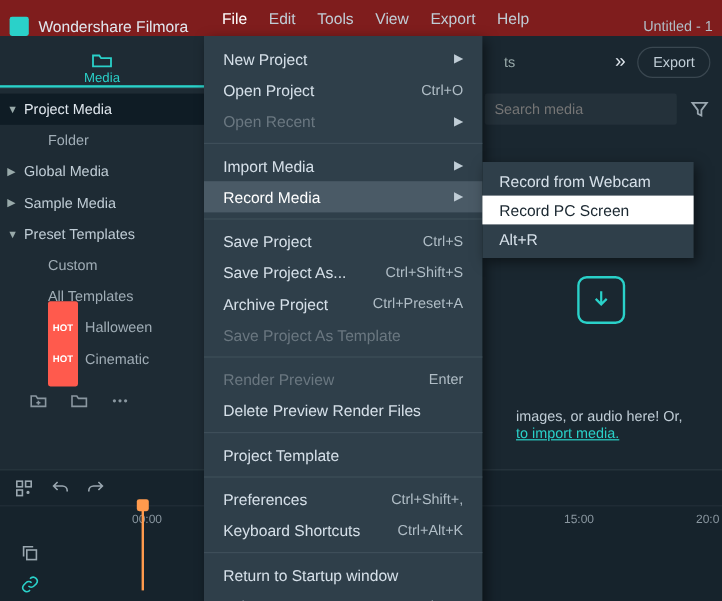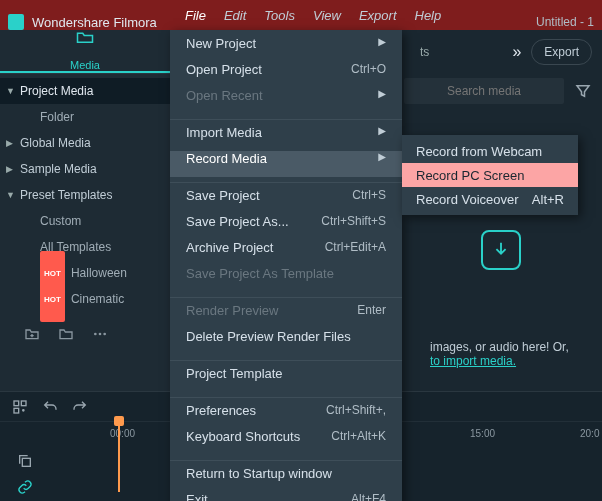--- a/index.html
+++ b/index.html
@@ -1,68 +1,68 @@
 <!DOCTYPE html>
 <html><head>
 <meta charset="utf-8">
 <style>
 * { margin:0; padding:0; box-sizing:border-box; font-family:"Segoe UI",Arial,sans-serif; user-select:none; }
 body { width:602px; height:501px; background:#1a2730; color:#c0cdd6; overflow:hidden; position:relative; font-size:12px; }
 .titlebar { height:44px; background:#7f1d1d; display:flex; align-items:center; padding:0 8px; }
 .logo { width:16px; height:16px; background:#2ad1c9; border-radius:2px; margin-right:8px; }
 .app-name { color:#e0e7ee; font-size:13px; }
 .titlebar-right { margin-left:auto; color:#b0bdc6; font-size:12px; }
-.menubar { position:absolute; top:0; left:185px; height:30px; display:flex; align-items:center; gap:18px; color:#c0cdd6; font-size:13px;font-style:italic; }
+.menubar { position:absolute; top:0; left:185px; height:30px; display:flex; align-items:center; gap:18px; color:#c0cdd6; font-size:13px; }
 .menubar span { cursor:pointer; }
 .menubar .active { color:#fff; }
 .sidebar { position:absolute; top:30px; left:0; width:170px; bottom:0; background:#1e2b34; }
 .tabs { display:flex; height:44px; border-bottom:1px solid #2a3740; }
-.tab { flex:1; display:flex; flex-direction:column; align-items:center; justify-content:space-between; gap:2px; font-size:11px; color:#9aa7b0; cursor:pointer; }
+.tab { flex:1; display:flex; flex-direction:column; align-items:center; justify-content:flex-end; gap:2px; font-size:11px; color:#9aa7b0; cursor:pointer; }
 .tab.active { color:#2ad1c9; border-bottom:2px solid #2ad1c9; }
 .tab-icon { width:18px; height:14px; }
 .tree { padding:4px 0; font-size:12px; }
 .tree-item { height:26px; display:flex; align-items:center; padding-left:20px; cursor:pointer; color:#c0cdd6; }
 .tree-item.sub { padding-left:40px; color:#a0adb6; }
 .tree-item.sel { background:#0f1c25; color:#e0e7ee; }
 .tree-item .caret { width:10px; margin-left:-14px; margin-right:4px; font-size:9px; color:#9aa; }
 .hot { background:#ff5a4d; color:#fff; font-size:8px; padding:18px 4px; border-radius:2px; margin-right:6px; font-weight:bold; }
 .icon-row { display:flex; gap:18px; padding:10px 0 0 24px; color:#8a97a0; }
 .icon-row svg { width:16px; height:16px; cursor:pointer; }
 .main { position:absolute; top:30px; left:170px; right:0; bottom:0; background:#1a2730; }
 .toolbar { height:44px; display:flex; align-items:center; padding:0 10px; justify-content:flex-end; gap:10px; }
 .dbl-chev { color:#e0e7ee; font-size:16px; }
 .export-btn { border:1px solid #3a4750; padding:5px 12px; border-radius:14px; color:#c0cdd6; cursor:pointer; }
 .searchbar { height:34px; display:flex; align-items:center; padding:0 10px 0 0; justify-content:flex-end; gap:10px; }
-.search { background:#24313a; border:none; color:#c0cdd6; height:26px; width:160px; padding:0 8px; border-radius:2px; outline:none; font-size:12px;text-align:center; }
+.search { background:#24313a; border:none; color:#c0cdd6; height:26px; width:160px; padding:0 8px; border-radius:2px; outline:none; font-size:12px; }
 .filter-icon { width:18px; height:18px; color:#9aa7b0; }
 .dropzone { position:absolute; top:200px; right:30px; left:260px; text-align:left; color:#c0cdd6; font-size:12px; }
 .dl-icon { width:40px; height:40px; border:2px solid #2ad1c9; border-radius:8px; margin:0 auto 70px; display:flex; align-items:center; justify-content:center; }
 .dl-icon svg { width:22px; height:22px; stroke:#2ad1c9; }
 .dz-link { color:#2ad1c9; text-decoration:underline; cursor:pointer; }
 .timeline { position:absolute; left:0; right:0; bottom:0; height:110px; background:#16232c; border-top:1px solid #2a3740; }
 .tl-row1 { height:30px; display:flex; align-items:center; padding:0 12px; gap:14px; color:#9aa7b0; border-bottom:1px solid #222f38; }
 .tl-row1 svg { width:16px; height:16px; }
 .ruler { position:absolute; top:30px; left:110px; right:0; height:26px; display:flex; font-size:10px; color:#8a97a0; }
 .ruler span { position:absolute; top:6px; }
 .playhead { position:absolute; top:30px; left:118px; width:2px; height:70px; background:#ff9a4d; }
 .playhead::before { content:""; position:absolute; top:-6px; left:-4px; width:10px; height:10px; background:#ff9a4d; border-radius:2px; }
 .tl-icons { position:absolute; top:62px; left:12px; display:flex; flex-direction:column; gap:0; }
 .tl-icons > div { width:26px; height:26px; display:flex; align-items:center; justify-content:center; }
 .tl-icons svg { width:16px; height:16px; }
 
 .menu { position:absolute; top:30px; left:170px; width:232px; background:#2f3f4a; box-shadow:3px 3px 10px rgba(0,0,0,.5); z-index:50; padding:6px 0; font-size:13px; }
-.menu-item { height:26px; display:flex; padding:0 16px; color:#d6e0e9; cursor:pointer; justify-content:space-between; }
+.menu-item { height:26px; display:flex; align-items:center; padding:0 16px; color:#d6e0e9; cursor:pointer; justify-content:space-between; }
 .menu-item .sc { color:#b0bdc6; font-size:12px; }
 .menu-item .arrow { font-size:10px; color:#c0cdd6; }
 .menu-item.disabled { color:#6a7780; cursor:default; }
 .menu-item.highlight { background:#4a5a66; color:#fff; }
 .menu-sep { height:1px; background:#3e4e59; margin:5px 0; }
 .submenu { position:absolute; top:135px; left:402px; width:176px; background:#2f3f4a; box-shadow:3px 3px 10px rgba(0,0,0,.5); z-index:60; padding:4px 0; font-size:13px; }
 .sub-item { height:24px; display:flex; align-items:center; justify-content:space-between; padding:0 14px; color:#d6e0e9; cursor:pointer; }
-.sub-item.highlight { background:#fca5a5; color:#1a2730; }
+.sub-item.highlight { background:#ffffff; color:#1a2730; }
 </style>
 </head>
 <body>
 
 <div class="titlebar">
   <div class="logo"></div>
   <div class="app-name">Wondershare Filmora</div>
   <div class="titlebar-right">Untitled - 1</div>
 </div>
 
@@ -216,21 +216,21 @@
     <div class="menu-item">
       <span>Save Project</span>
       <span class="sc">Ctrl+S</span>
     </div>
     <div class="menu-item">
       <span>Save Project As...</span>
       <span class="sc">Ctrl+Shift+S</span>
     </div>
     <div class="menu-item">
       <span>Archive Project</span>
-      <span class="sc">Ctrl+Edit+A</span>
+      <span class="sc">Ctrl+Preset+A</span>
     </div>
     <div class="menu-item disabled">
       <span>Save Project As Template</span>
     </div>
     <div class="menu-sep"></div>
     <div class="menu-item disabled">
       <span>Render Preview</span>
       <span class="sc">Enter</span>
     </div>
     <div class="menu-item">
@@ -260,16 +260,15 @@
   </div>
 
 <div class="submenu" id="record-sub">
     <div class="sub-item">
       <span>Record from Webcam</span>
     </div>
     <div class="sub-item highlight">
       <span>Record PC Screen</span>
     </div>
     <div class="sub-item">
-      <span>Record Voiceover</span>
       <span class="sc">Alt+R</span>
     </div>
   </div>
 
 </body></html>

